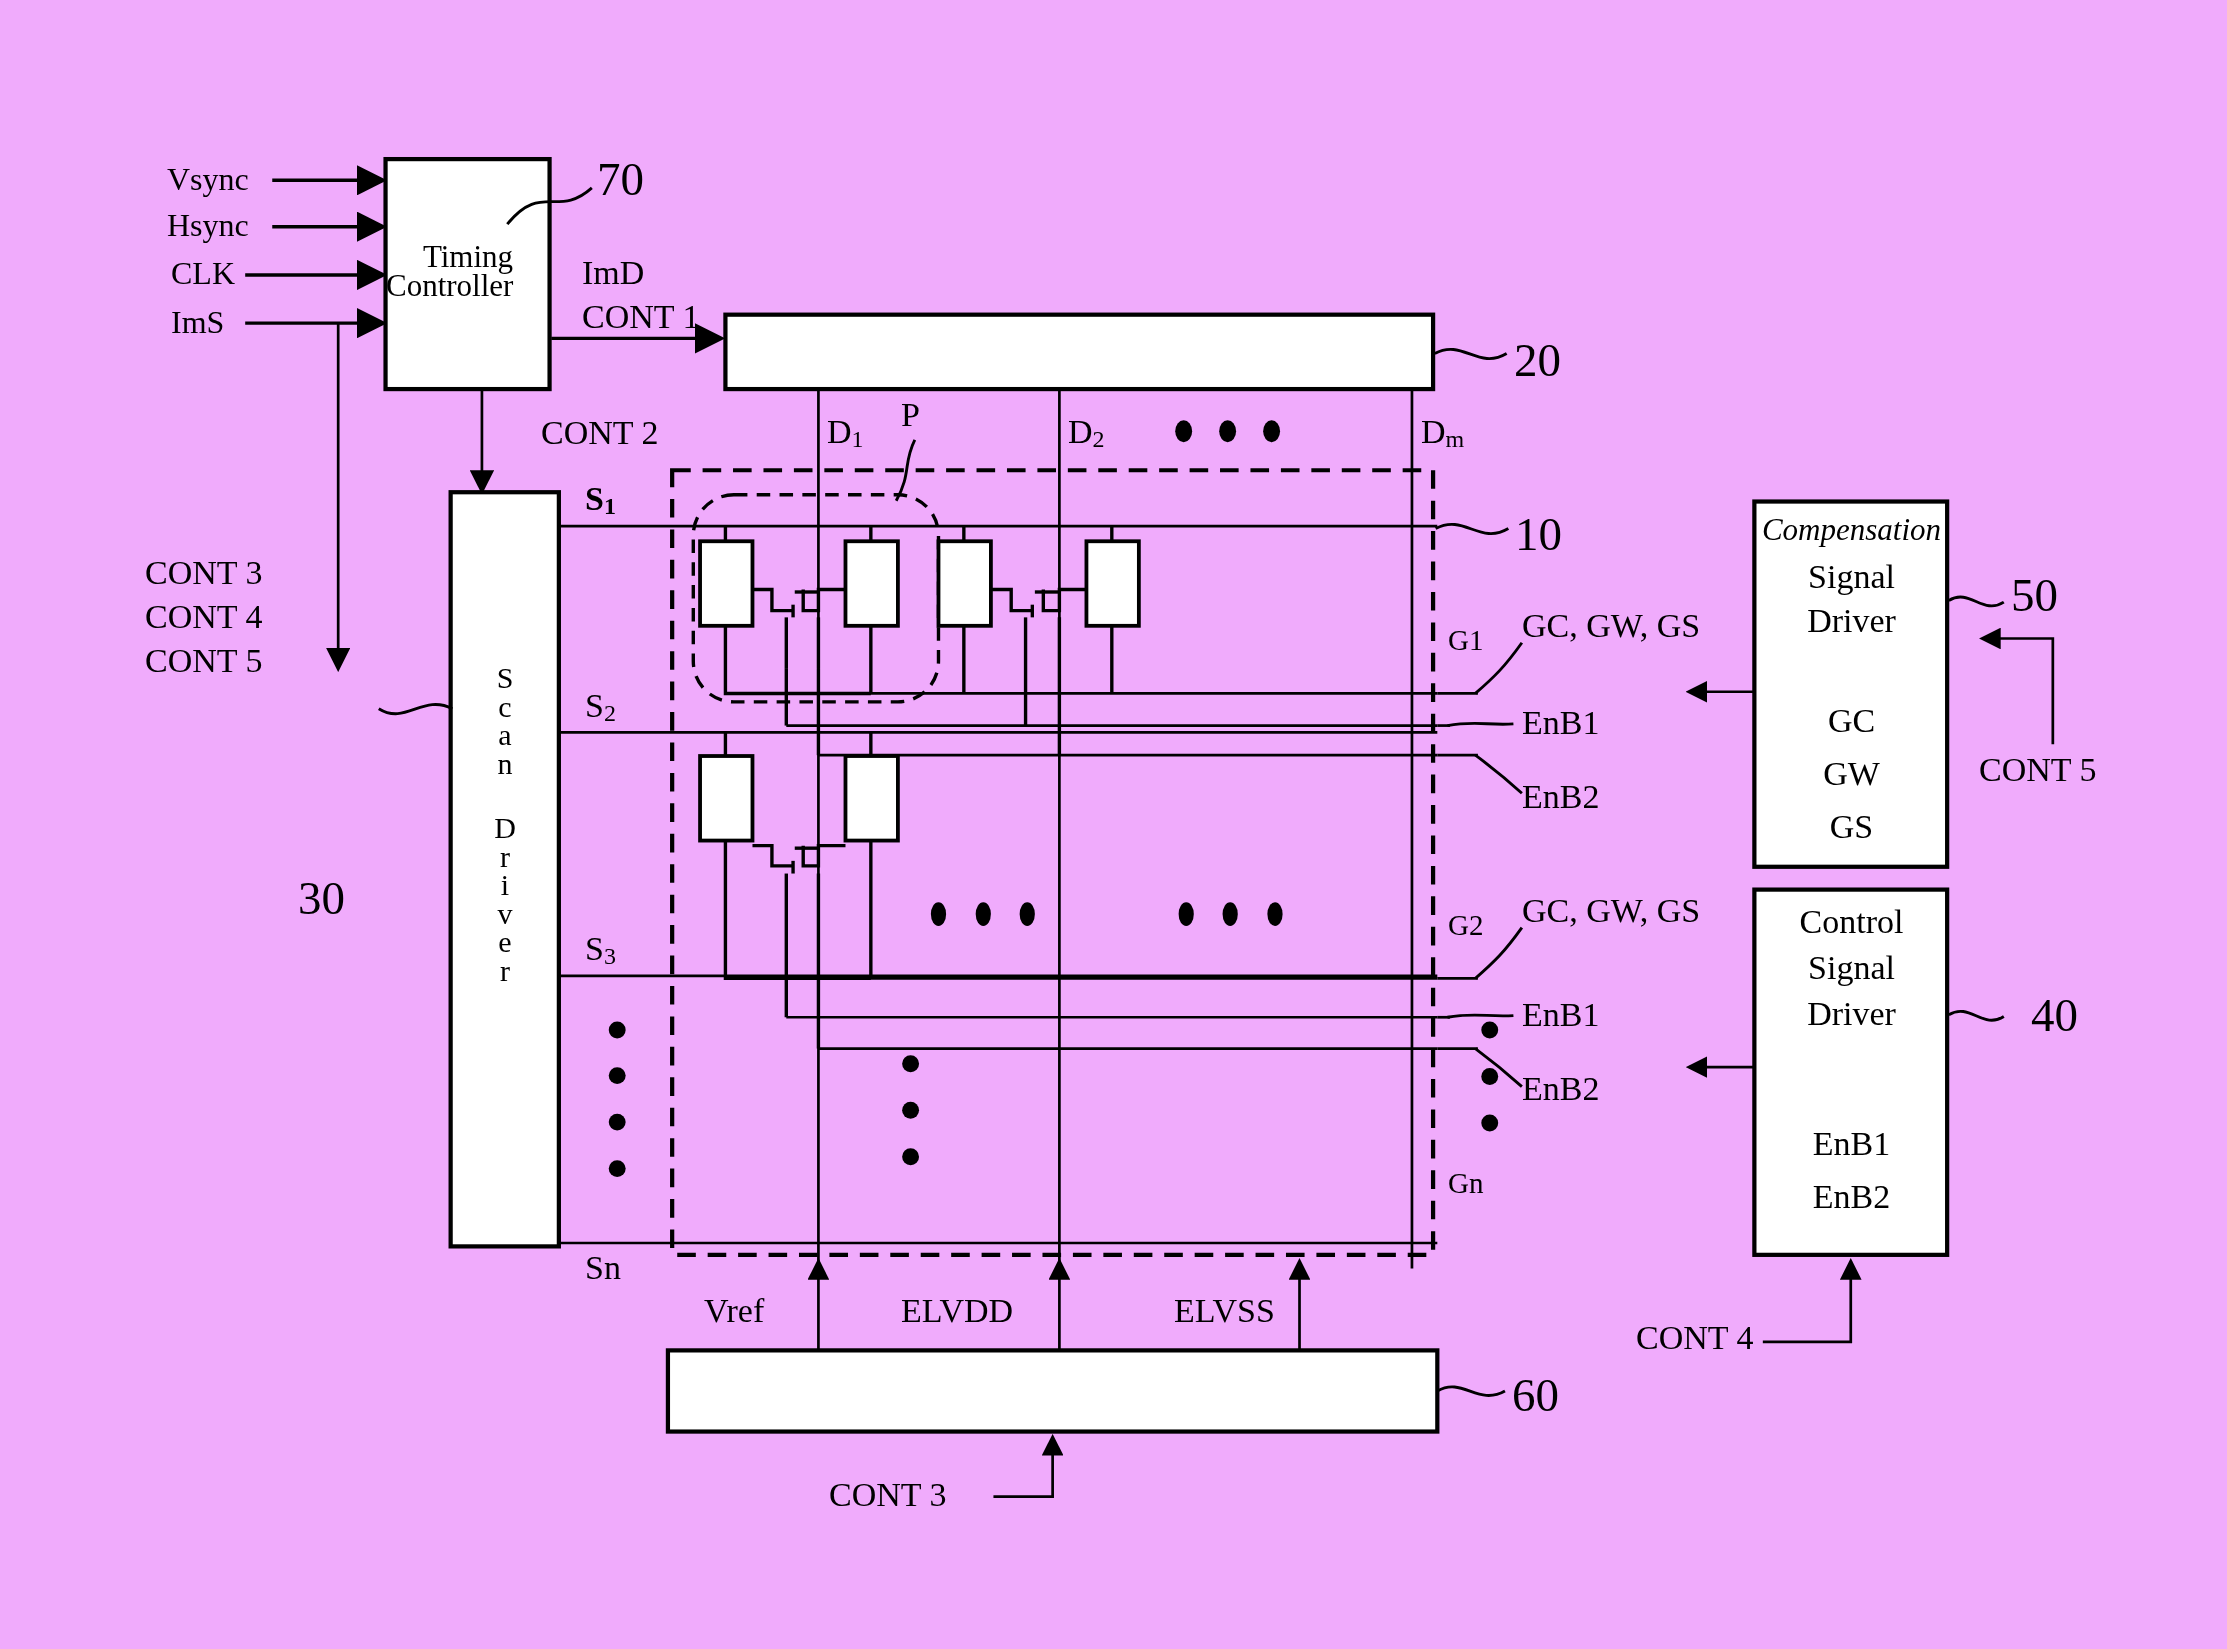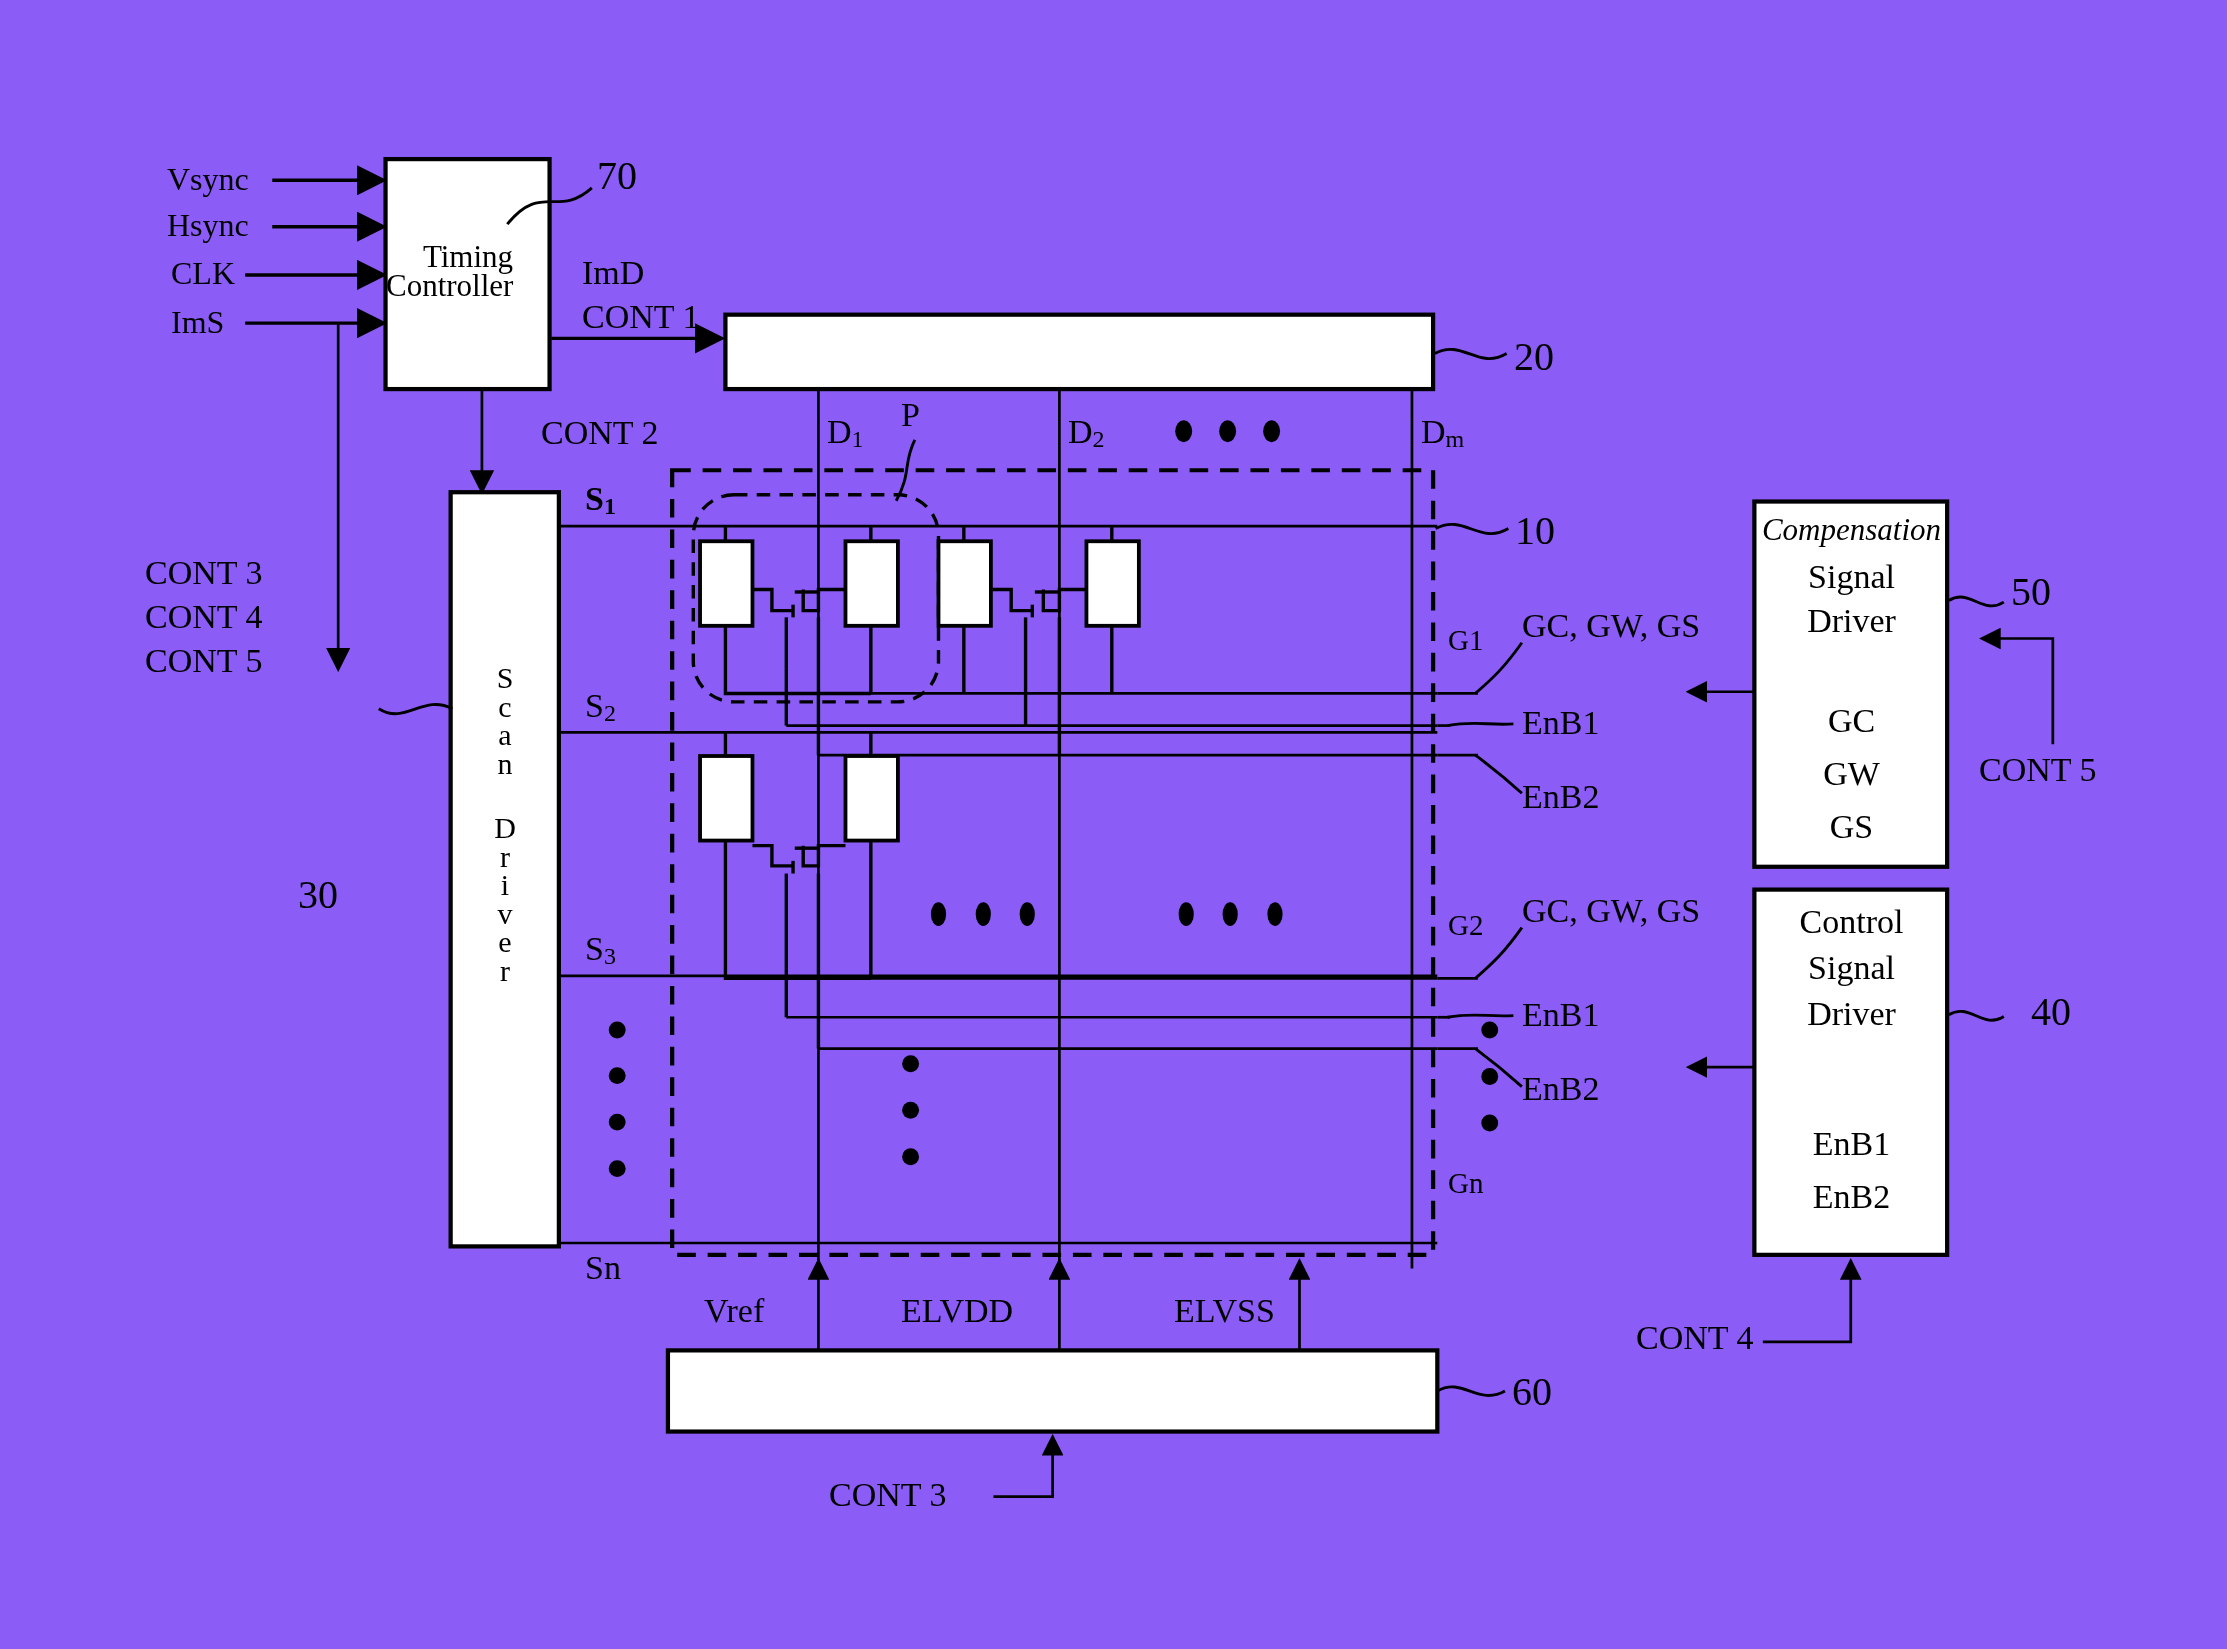--- a/index.html
+++ b/index.html
@@ -7,41 +7,41 @@
     padding: 0;
     background: #ffffff;
   }
   body {
     font-family: "Liberation Serif", "DejaVu Serif", serif;
   }
   #root {
     position: relative;
     width: 2227px;
     height: 1649px;
-    background: #8b5cf6;
+    background: #f0abfc;
     overflow: hidden;
   }
   svg#diagram {
     position: absolute;
     top: 0; left: 0;
     width: 2227px;
     height: 1649px;
   }
   .ln { stroke: #000; fill: none; stroke-width: 4; }
   .ln-thin { stroke: #000; fill: none; stroke-width: 3.2; }
   .box { stroke: #000; fill: #ffffff; stroke-width: 5; }
   .tft { stroke: #000; fill: #ffffff; stroke-width: 4.5; }
   .dashbox { stroke: #000; fill: none; stroke-width: 5; stroke-dasharray: 22 14; }
   .dashround { stroke: #000; fill: none; stroke-width: 4; stroke-dasharray: 16 11; }
   .leader { stroke: #000; fill: none; stroke-width: 3.4; }
   .dot { fill: #000; }
   .t-sig   { font-size: 32px; }
   .t-blk   { font-size: 34px; }
   .t-blk-s { font-size: 31px; }
-  .t-ref   { font-size: 40px; text-align: right; }
+  .t-ref   { font-size: 47px; text-align: right; }
   .t-cont  { font-size: 34px; }
   .t-sub   { font-size: 34px; }
   .t-small { font-size: 29px; }
   .t-vert  { font-size: 30px; }
 </style>
 </head>
 <body>
 
 <div id="root">
 

